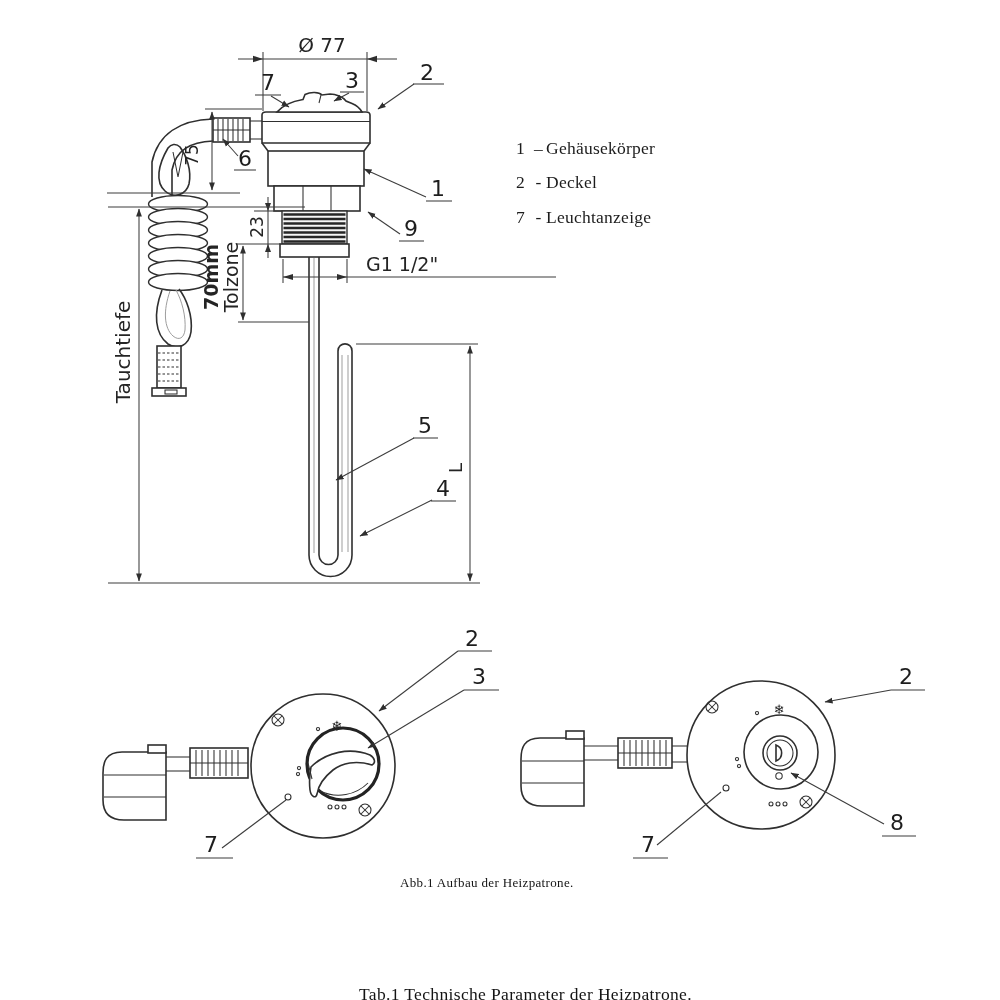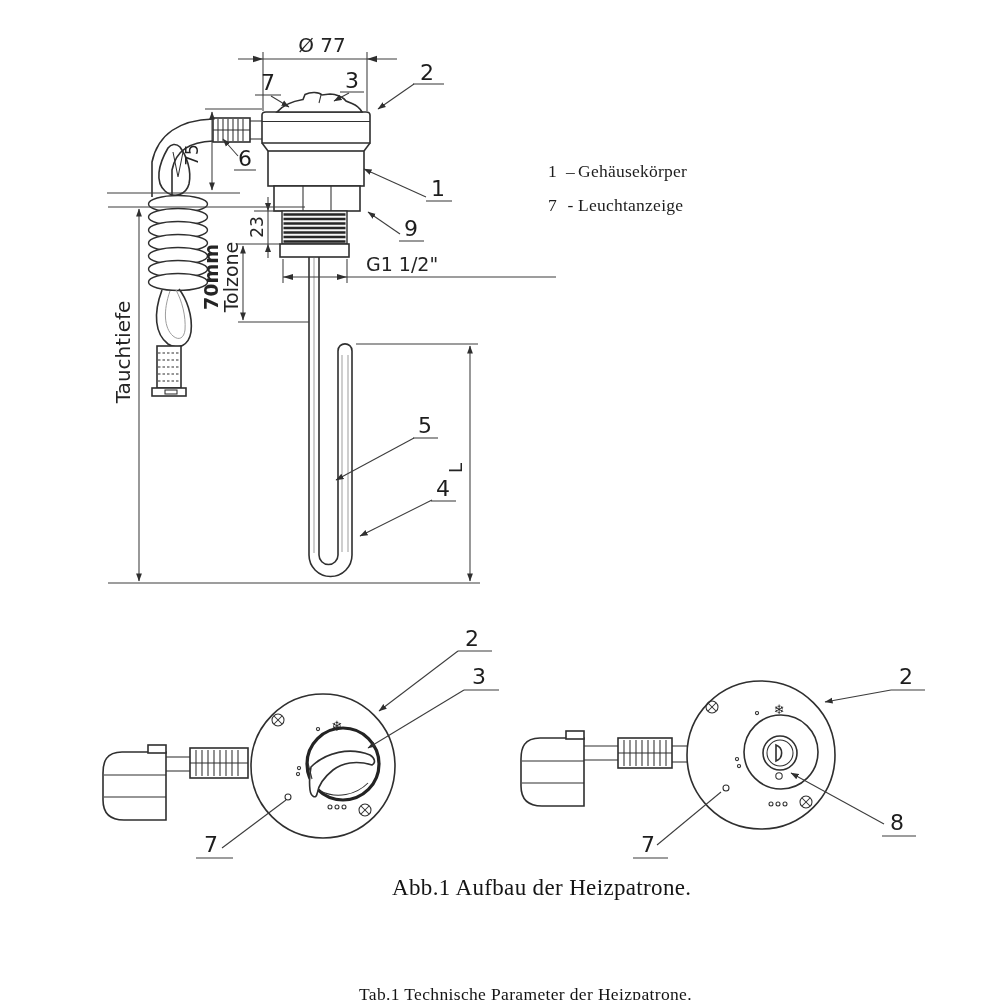--- a/index.html
+++ b/index.html
@@ -10,26 +10,26 @@
   .ow {fill:#fff;stroke:#2f2f2f;stroke-width:1.6;}
   .t  {fill:none;stroke:#2f2f2f;stroke-width:1.05;}
   .lt {fill:none;stroke:#9d9d9d;stroke-width:1;}
   .dim{fill:none;stroke:#3c3c3c;stroke-width:1.05;}
   .ar {fill:#2f2f2f;stroke:none;}
   .hatch{stroke:#262626;stroke-width:2.3;fill:none;}
   .coil{fill:#fff;stroke:#2f2f2f;stroke-width:1.4;}
   text.dt{font-family:"DejaVu Sans",sans-serif;fill:#242424;}
   text.co{font-family:"DejaVu Sans",sans-serif;fill:#1d1d1d;font-size:22px;text-anchor:middle;}
   
-  .legend{position:absolute;left:516px;top:162px;margin-left:32px;}
+  .legend{position:absolute;left:516px;top:139px;}
   .lg-row{font-size:17.5px;line-height:18px;margin-bottom:16.4px;color:#1c1c1c;letter-spacing:.25px;white-space:nowrap;}
   .lg-num{display:inline-block;min-width:15px;}
   .lg-sep{display:inline-block;min-width:15px;text-align:center;}
   .caption{position:absolute;color:#141414;letter-spacing:.35px;white-space:nowrap;}
-  #cap-fig{left:392px;top:875px;font-size:23px;}
+  #cap-fig{left:400px;top:875px;font-size:13px;}
   #cap-tab{left:359px;top:964px;font-size:17.5px;margin-top:20px;}
 </style>
 </head>
 <body>
 
 <svg id="drawing" width="1000" height="1000" viewBox="0 0 1000 1000">
   <defs>
     <marker id="ah" markerWidth="10" markerHeight="8" refX="7.6" refY="4" orient="auto-start-reverse" markerUnits="userSpaceOnUse">
       <path d="M0,1.1 L8,4 L0,6.9 Z" fill="#2f2f2f"></path>
     </marker>
@@ -327,17 +327,18 @@
       <path class="dim" d="M884,824 L791,773" marker-end="url(#ah)"></path>
       <text class="co" x="648" y="852">7</text>
       <line class="dim" x1="633" y1="858" x2="668" y2="858"></line>
       <path class="dim" d="M657,845 L721,792"></path>
     </g>
   </g>
 </svg>
 
 <div class="legend">
   <div class="lg-row"><span class="lg-num">1</span><span class="lg-sep">–</span><span>Gehäusekörper</span></div>
+  <div class="lg-row"><span class="lg-num">2</span><span class="lg-sep">-</span><span>Deckel</span></div>
   <div class="lg-row"><span class="lg-num">7</span><span class="lg-sep">-</span><span>Leuchtanzeige</span></div>
 </div>
 
 <div id="cap-fig" class="caption">Abb.1 Aufbau der Heizpatrone.</div>
 <div id="cap-tab" class="caption">Tab.1 Technische Parameter der Heizpatrone.</div>
 
 </body></html>

